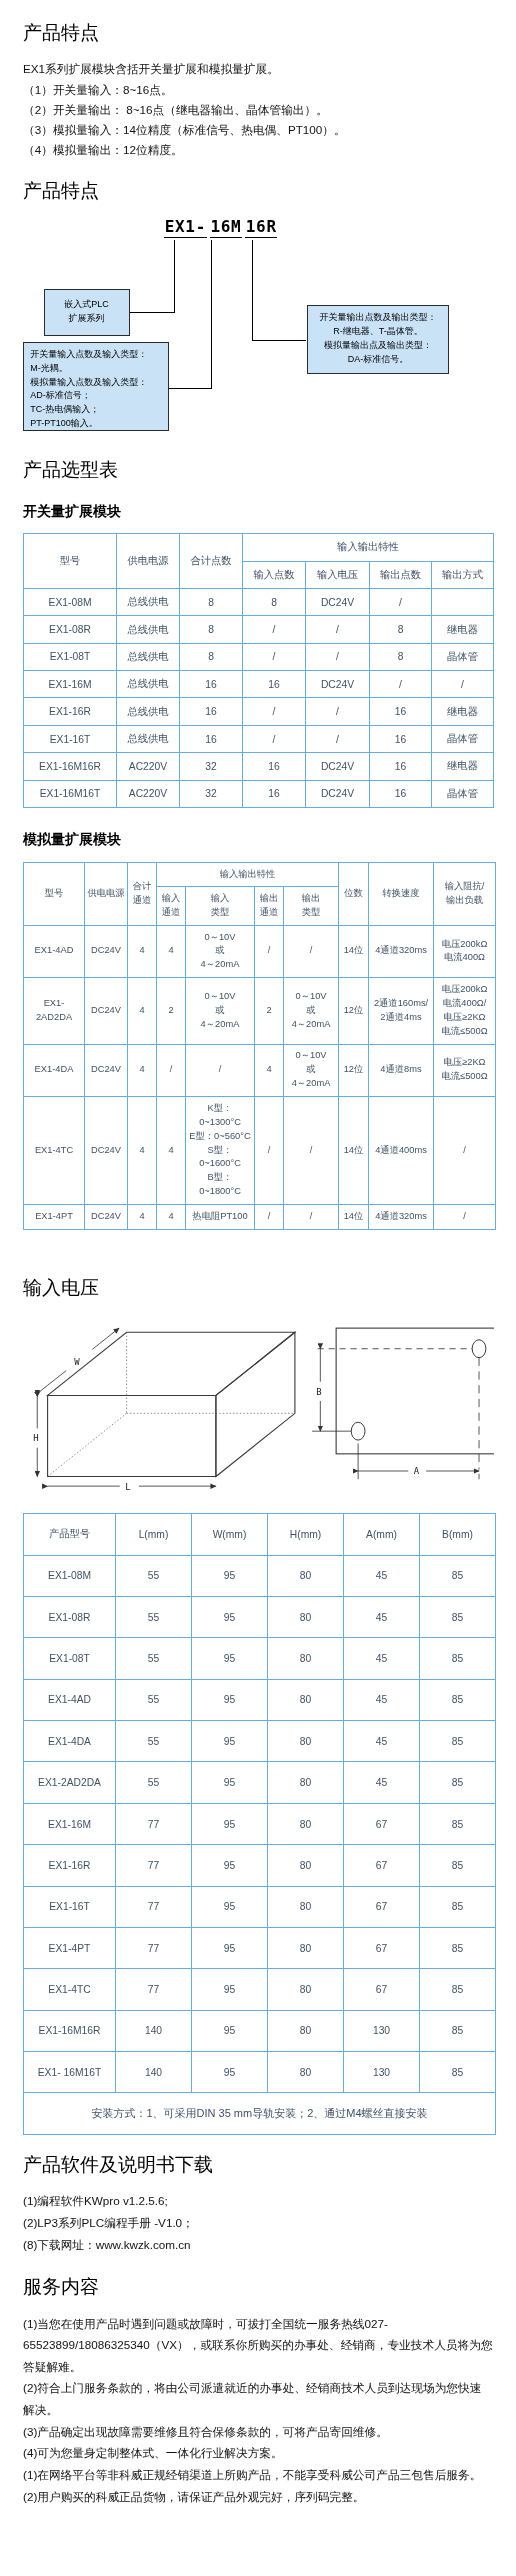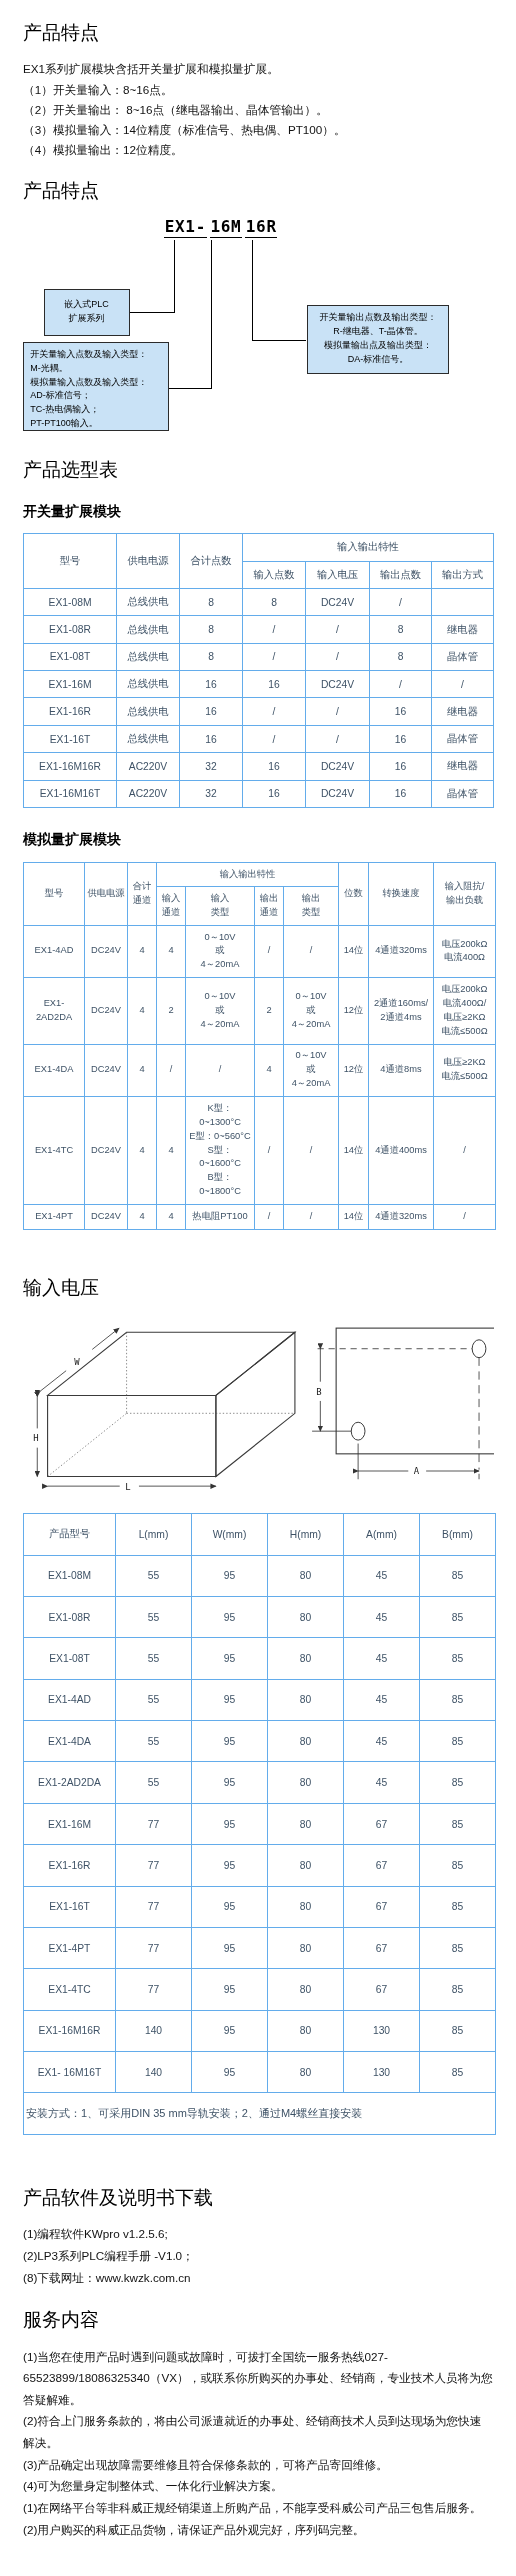--- a/index.html
+++ b/index.html
@@ -28,21 +28,21 @@
   
   table{border-collapse:collapse;table-layout:fixed;width:471px;text-align:center;color:#3e5266;border:1.4px solid #63aceb}
   td,th{border:0.7px solid #63aceb;font-weight:normal;overflow:hidden}
   .t1{font-size:10.3px}
   .t1 td,.t1 th{height:25px;padding:0.7px 1.4px}
   .t2{font-size:9.3px}
   .t2 td,.t2 th{padding:4.8px 2.1px;line-height:1.5}
   .t3{font-size:10.3px}
   .t3 td,.t3 th{height:39px;padding:0.7px 2.1px}
   .pre{white-space:pre-line}
-  .note-cell{text-align:left;font-size:11px;height:50px;padding:5.5px 5.5px}
+  .note-cell{text-align:center;font-size:11px;height:50px;padding:5.5px 5.5px}
 
   
   .drawing{margin:12.4px 0 6.9px 0}
   svg text{font-family:"DejaVu Sans Mono","Liberation Mono",monospace;font-size:13px;fill:#222}
 
   .dl-list p, .svc p, .stmt p{line-height:1.85}
   a.plain{color:#121212;text-decoration:none}
 </style>
 </head>
 <body>
@@ -502,21 +502,21 @@
             <td>85</td>
           </tr>
         <tr>
             <td class="note-cell" colspan="6">安装方式：1、可采用DIN 35 mm导轨安装；2、通过M4螺丝直接安装</td>
           </tr>
       </tbody>
     </table>
   </section>
 
   <section>
-    <h1 style="margin-top:52px">产品软件及说明书下载</h1>
+    <h1 style="margin-top:19px">产品软件及说明书下载</h1>
     <div class="dl-list">
       <p>(1)编程软件KWpro v1.2.5.6;</p>
       <p>(2)LP3系列PLC编程手册 -V1.0；</p>
       <p><span>(8)下载网址：</span><a class="plain" href="#">www.kwzk.com.cn</a></p>
     </div>
   </section>
 
   <section class="svc">
     <h1>服务内容</h1>
     <p>(1)当您在使用产品时遇到问题或故障时，可拔打全国统一服务热线027-65523899/18086325340（VX），或联系你所购买的办事处、经销商，专业技术人员将为您答疑解难。</p>

